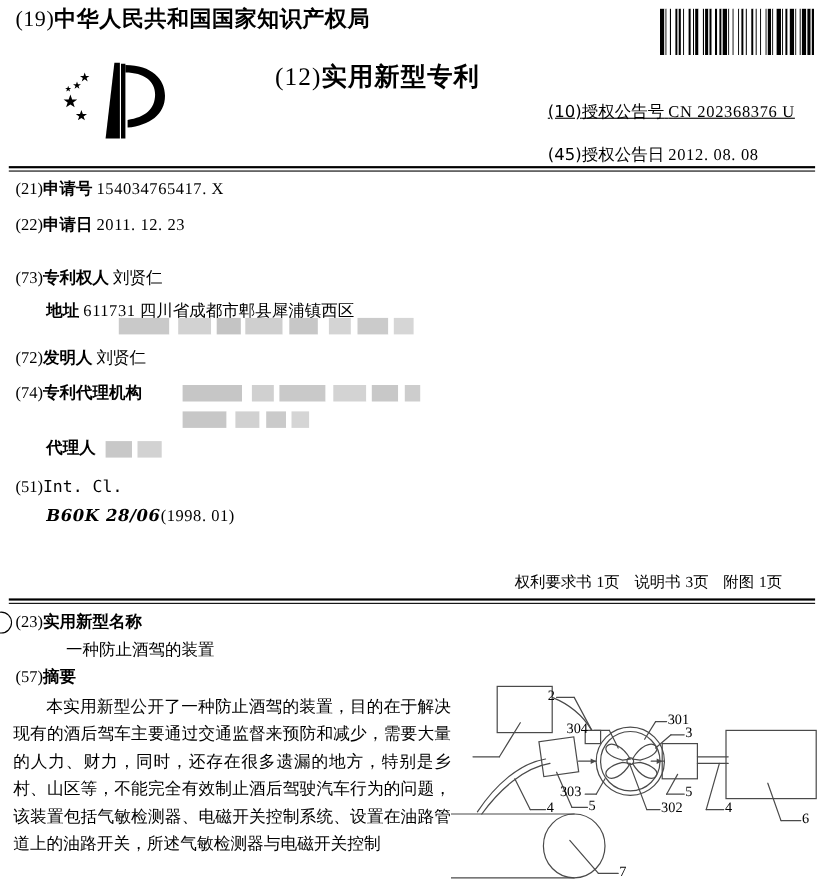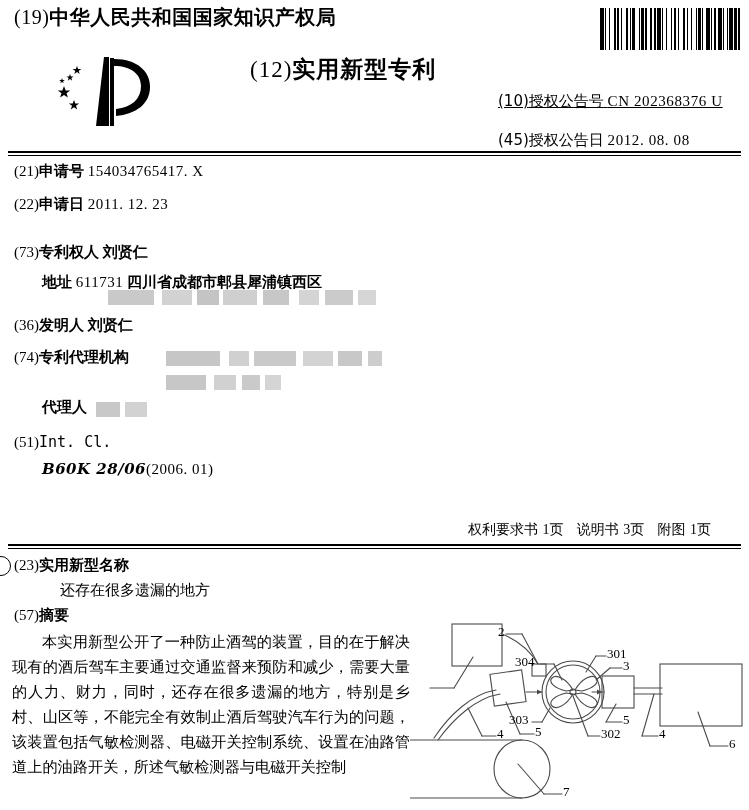--- a/index.html
+++ b/index.html
@@ -80,21 +80,21 @@
 
   
   .bib {
     position: absolute;
     font-size: 15px;
     white-space: nowrap;
   }
   .bib .code { font-family: "Liberation Serif", serif; }
   .bib .lab  { font-family: "DejaVu Sans", sans-serif; font-weight: 600; }
   .bib .val  { font-family: "Liberation Serif", serif; letter-spacing: 0.5px; }
-  .bib .valcn{ font-family: "DejaVu Sans", sans-serif; font-weight: 700; }
+  .bib .valcn{ font-family: "DejaVu Sans", sans-serif; font-weight: 400; }
 
   #f21 { left: 14px;  top: 162px; }
   #f22 { left: 14px;  top: 195px; }
   #f73 { left: 14px;  top: 243px; }
   #f73addr { left: 42px; top: 273px; }
   #f72 { left: 14px;  top: 316px; }
   #f74 { left: 14px;  top: 348px; }
   #f74agent { left: 42px; top: 398px; }
   #f51 { left: 14px;  top: 433px; }
   #f51 .ipclab { font-family: "DejaVu Sans Mono", monospace; letter-spacing: 0px; }
@@ -290,21 +290,21 @@
   <span class="lab">地址</span>
   <span class="val">611731</span>
   <span class="valcn">四川省成都市郫县犀浦镇西区</span>
 </div>
 
 <div class="redact-row" style="left:108px; top:287px; width:300px;">
   <span class="redact" style="width:46px;background:#c9c9c9;"></span><span class="redact" style="width:8px;background:#ffffff;"></span><span class="redact" style="width:30px;background:#d2d2d2;"></span><span class="redact" style="width:5px;background:#ffffff;"></span><span class="redact" style="width:22px;background:#c4c4c4;"></span><span class="redact" style="width:4px;background:#ffffff;"></span><span class="redact" style="width:34px;background:#cfcfcf;"></span><span class="redact" style="width:6px;background:#ffffff;"></span><span class="redact" style="width:26px;background:#c7c7c7;"></span><span class="redact" style="width:10px;background:#ffffff;"></span><span class="redact" style="width:20px;background:#d4d4d4;"></span><span class="redact" style="width:6px;background:#ffffff;"></span><span class="redact" style="width:28px;background:#cbcbcb;"></span><span class="redact" style="width:5px;background:#ffffff;"></span><span class="redact" style="width:18px;background:#d6d6d6;"></span>
 </div>
 
 <div class="bib" id="f72">
-  <span class="code">(36)</span><span class="lab">发明人</span>
+  <span class="code">(72)</span><span class="lab">发明人</span>
   <span class="valcn">刘贤仁</span>
 </div>
 
 <div class="bib" id="f74">
   <span class="code">(74)</span><span class="lab">专利代理机构</span>
 </div>
 <div class="redact-row" style="left:166px; top:348px; width:230px;">
   <span class="redact" style="width:54px;background:#c6c6c6;"></span><span class="redact" style="width:9px;background:#ffffff;"></span><span class="redact" style="width:20px;background:#d0d0d0;"></span><span class="redact" style="width:5px;background:#ffffff;"></span><span class="redact" style="width:42px;background:#c9c9c9;"></span><span class="redact" style="width:7px;background:#ffffff;"></span><span class="redact" style="width:30px;background:#d3d3d3;"></span><span class="redact" style="width:5px;background:#ffffff;"></span><span class="redact" style="width:24px;background:#c8c8c8;"></span><span class="redact" style="width:6px;background:#ffffff;"></span><span class="redact" style="width:14px;background:#cdcdcd;"></span>
 </div>
 <div class="redact-row" style="left:166px; top:372px; width:145px;">
@@ -315,42 +315,42 @@
   <span class="lab">代理人</span>
 </div>
 <div class="redact-row" style="left:96px; top:399px; width:56px;">
   <span class="redact" style="width:24px;background:#c8c8c8;"></span><span class="redact" style="width:5px;background:#ffffff;"></span><span class="redact" style="width:22px;background:#d2d2d2;"></span>
 </div>
 
 <div class="bib" id="f51">
   <span class="code">(51)</span><span class="ipclab">Int. Cl.</span>
 </div>
 <div id="ipc">
-  <span class="sym">B60K  28/06</span><span class="ver">(2006. 01)</span>
+  <span class="sym">B60K  28/06</span><span class="ver">(1998. 01)</span>
 </div>
 
 <div id="page-counts">
   <span>权利要求书</span>
   <span class="n">1</span><span>页</span>
   &nbsp;
   <span>说明书</span>
   <span class="n">3</span><span>页</span>
   &nbsp;
   <span>附图</span>
   <span class="n">1</span><span>页</span>
 </div>
 
 <div class="rule" id="rule-2"></div>
 
 <div id="circle-mark"></div>
 
 <div id="f54">
   <span class="code">(23)</span><span class="lab">实用新型名称</span>
 </div>
-<div id="title-value">还存在很多遗漏的地方</div>
+<div id="title-value">一种防止酒驾的装置</div>
 
 <div id="f57">
   <span class="code">(57)</span><span class="lab">摘要</span>
 </div>
 
 <div id="abstract">本实用新型公开了一种防止酒驾的装置，目的在于解决现有的酒后驾车主要通过交通监督来预防和减少，需要大量的人力、财力，同时，还存在很多遗漏的地方，特别是乡村、山区等，不能完全有效制止酒后驾驶汽车行为的问题，该装置包括气敏检测器、电磁开关控制系统、设置在油路管道上的油路开关，所述气敏检测器与电磁开关控制</div>
 
 <div id="figure">
   <svg width="339" height="198" viewBox="0 0 339 198" xmlns="http://www.w3.org/2000/svg" fill="none" stroke="#4a4a4a" stroke-width="1.1" stroke-linecap="round">
 

